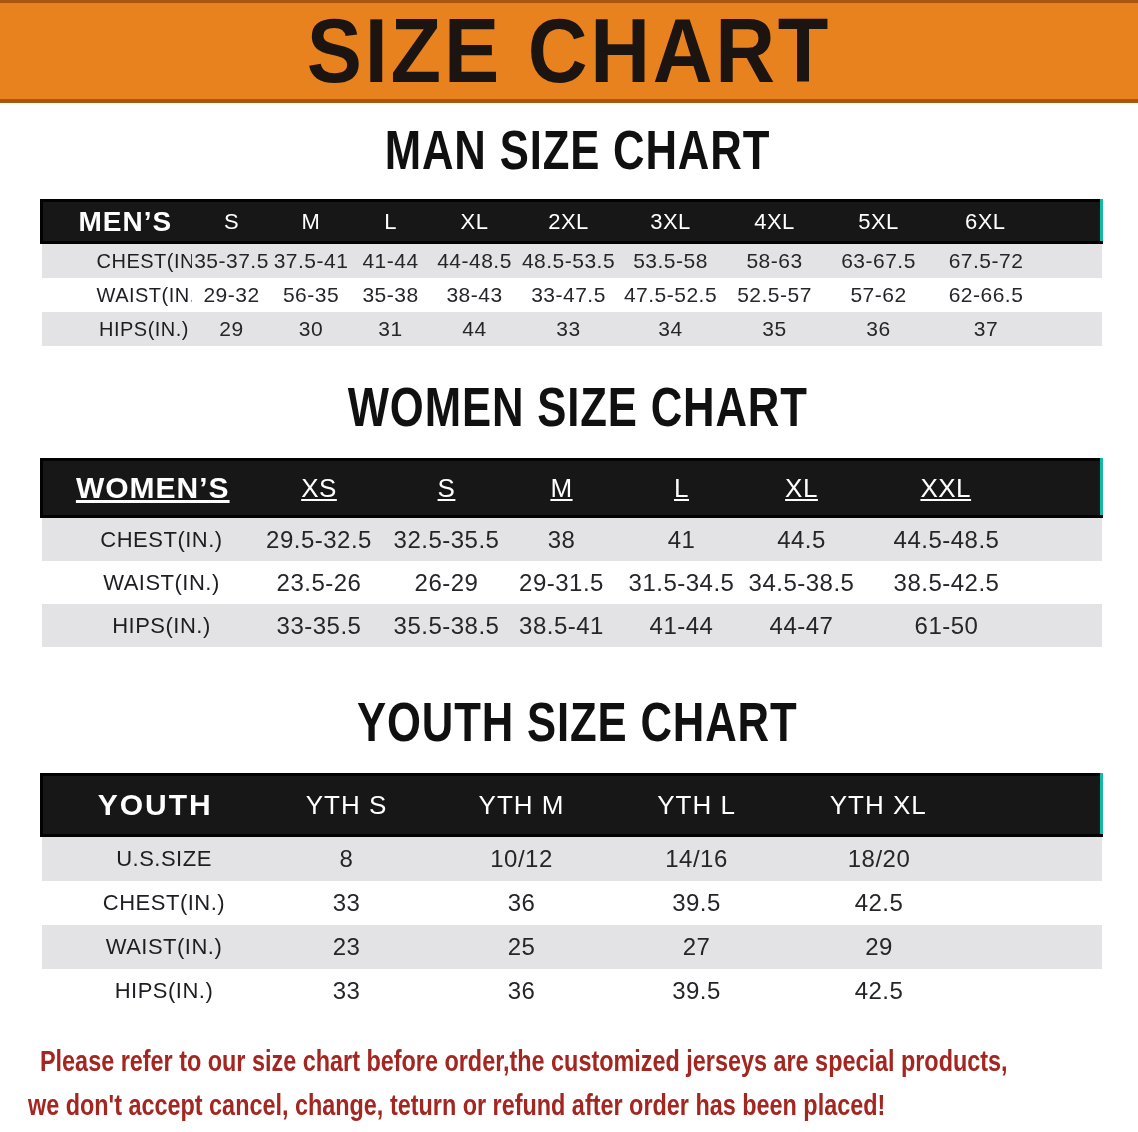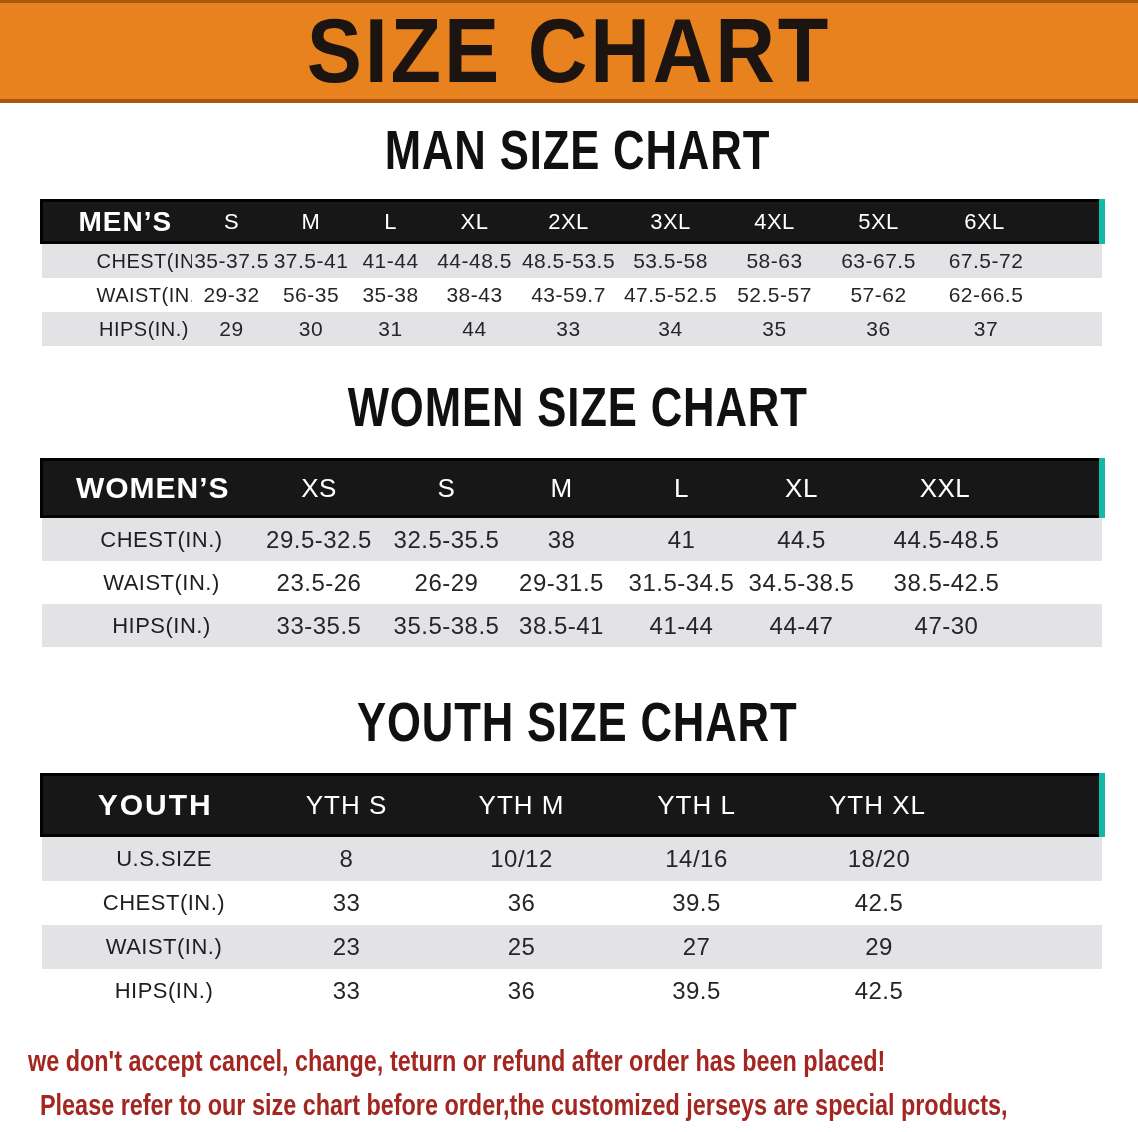--- a/index.html
+++ b/index.html
@@ -57,39 +57,39 @@
   }
 
   .tbl thead th {
     background: var(--c-band, #171717);
     color: var(--c-band_text, #ffffff);
     border-top: 3px solid #020202;
     border-bottom: 3px solid #020202;
     font-weight: normal; letter-spacing: .5px;
   }
   .tbl thead th:first-child { border-left: 3px solid #020202; }
-  .tbl thead th:last-child  { border-right: 6px solid #14b8a6; }
+  .tbl thead th:last-child  { border-right: 3px solid #14b8a6; }
   .tbl thead th.corner {
     text-align: center; padding-left: 16px; font-weight: bold;
   }
 
   .tbl tbody tr:nth-child(odd)  { background: var(--c-stripe, #e3e3e5); }
   .tbl tbody tr:nth-child(even) { background: #ffffff; }
   .tbl tbody td { color: var(--c-cell, #26262a); letter-spacing: .5px; }
   .tbl tbody td.rowlabel { color: #1e1e22; }
 
   
   .tbl-men thead th { height: 39px; font-size: 22px; }
   .tbl-men thead th.corner { font-size: 28px; letter-spacing: 1px; }
   .tbl-men tbody td { height: 34px; font-size: 21px; }
   .tbl-men tbody td.rowlabel { font-size: 20px; padding-left: 55px; }
   .tbl-men th:last-child, .tbl-men td:last-child { padding-right: 60px; }
 
   
-  .tbl-women thead th { height: 54px; font-size: 26px; }
+  .tbl-women thead th { height: 54px; font-size: 26px; text-decoration: underline; }
   .tbl-women thead th.corner { font-size: 30px; letter-spacing: 1px; }
   .tbl-women tbody td { height: 43px; font-size: 24px; }
   .tbl-women tbody td.rowlabel { font-size: 22px; padding-left: 35px; }
   .tbl-women th:last-child, .tbl-women td:last-child { padding-right: 70px; }
 
   
   .tbl-youth thead th { height: 58px; font-size: 26px; letter-spacing: 1px; }
   .tbl-youth thead th.corner { font-size: 30px; letter-spacing: 2px; }
   .tbl-youth tbody td { height: 44px; font-size: 24px; }
   .tbl-youth tbody td.rowlabel { font-size: 22px; padding-left: 35px; }
@@ -157,21 +157,21 @@
         <td>58-63</td>
         <td>63-67.5</td>
         <td>67.5-72</td>
       </tr>
       <tr>
         <td class="rowlabel">WAIST(IN.)</td>
         <td>29-32</td>
         <td>56-35</td>
         <td>35-38</td>
         <td>38-43</td>
-        <td>43-59.7</td>
+        <td>33-47.5</td>
         <td>47.5-52.5</td>
         <td>52.5-57</td>
         <td>57-62</td>
         <td>62-66.5</td>
       </tr>
       <tr>
         <td class="rowlabel">HIPS(IN.)</td>
         <td>29</td>
         <td>30</td>
         <td>31</td>
@@ -229,21 +229,21 @@
         <td>34.5-38.5</td>
         <td>38.5-42.5</td>
       </tr>
       <tr>
         <td class="rowlabel">HIPS(IN.)</td>
         <td>33-35.5</td>
         <td>35.5-38.5</td>
         <td>38.5-41</td>
         <td>41-44</td>
         <td>44-47</td>
-        <td>47-30</td>
+        <td>61-50</td>
       </tr>
     </tbody>
 </table>
 
 <div class="section-title st3">
   <span>YOUTH SIZE CHART</span>
 </div>
 
 <table class="tbl tbl-youth">
   <colgroup>
@@ -288,15 +288,15 @@
         <td class="rowlabel">HIPS(IN.)</td>
         <td>33</td>
         <td>36</td>
         <td>39.5</td>
         <td>42.5</td>
       </tr>
     </tbody>
 </table>
 
 <div class="footnote">
+  <span class="fl l1"><span>Please refer to our size chart before order,the customized jerseys are special products,</span></span>
   <span class="fl l2"><span>we don't accept cancel, change, teturn or refund after order has been placed!</span></span>
-  <span class="fl l1"><span>Please refer to our size chart before order,the customized jerseys are special products,</span></span>
 </div>
 
 </body></html>

